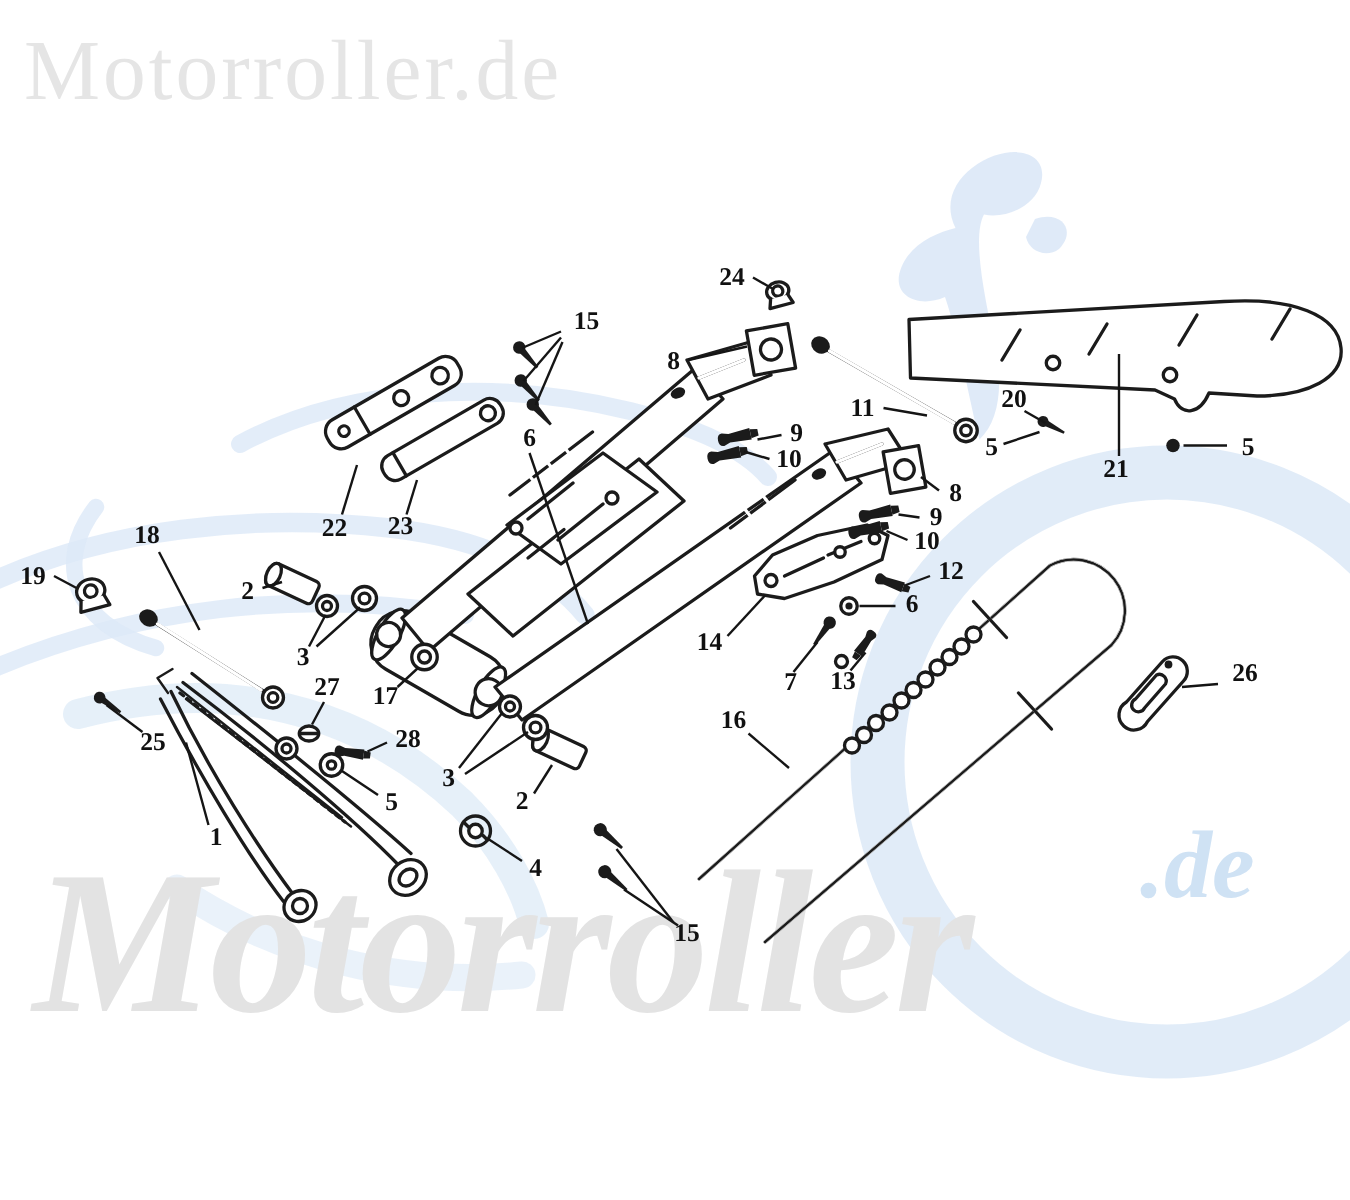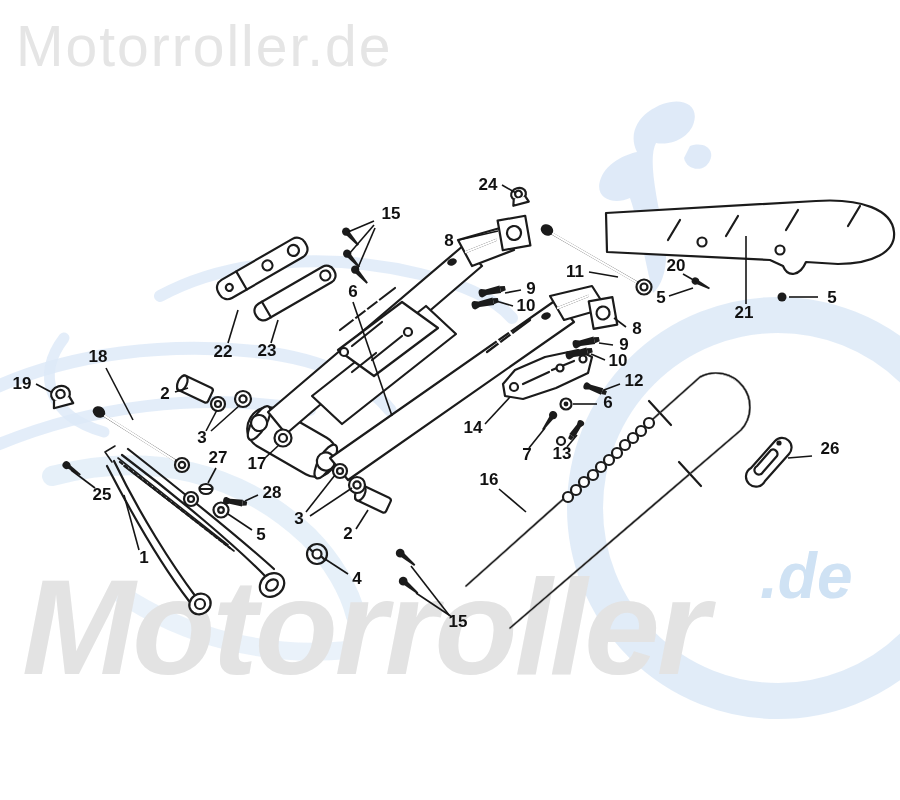--- a/index.html
+++ b/index.html
@@ -1,17 +1,17 @@
 <!DOCTYPE html>
 <html><head>
 <meta charset="utf-8">
 <style>
   html,body{margin:0;padding:0;background:#fff;}
   #stage{position:relative;width:900px;height:800px;background:#ffffff;overflow:hidden;
-         font-family:Liberation Sans, sans-serif;}
+         font-family:Liberation Serif, serif;}
   svg text{user-select:none;}
   .wm-top{font-size:57px;letter-spacing:2px;fill:#e5e5e5;font-weight:400;}
   .wm-big{font-size:136px;font-style:italic;font-weight:bold;fill:#e3e3e3;letter-spacing:-3px;}
   .wm-de{font-size:64px;font-style:italic;font-weight:bold;fill:#cfe2f4;}
   .blue{stroke:#dce9f7;fill:none;stroke-linecap:round;}
   .ink *{stroke:#1b1b1b;stroke-width:2.2;stroke-linecap:round;stroke-linejoin:round;fill:none;}
   .ink .o{fill:#ffffff;}
   .ink .s{fill:#1b1b1b;stroke:none;}
   .ink .w{stroke:#ffffff;}
   .ink .thin{stroke-width:1.6;}

